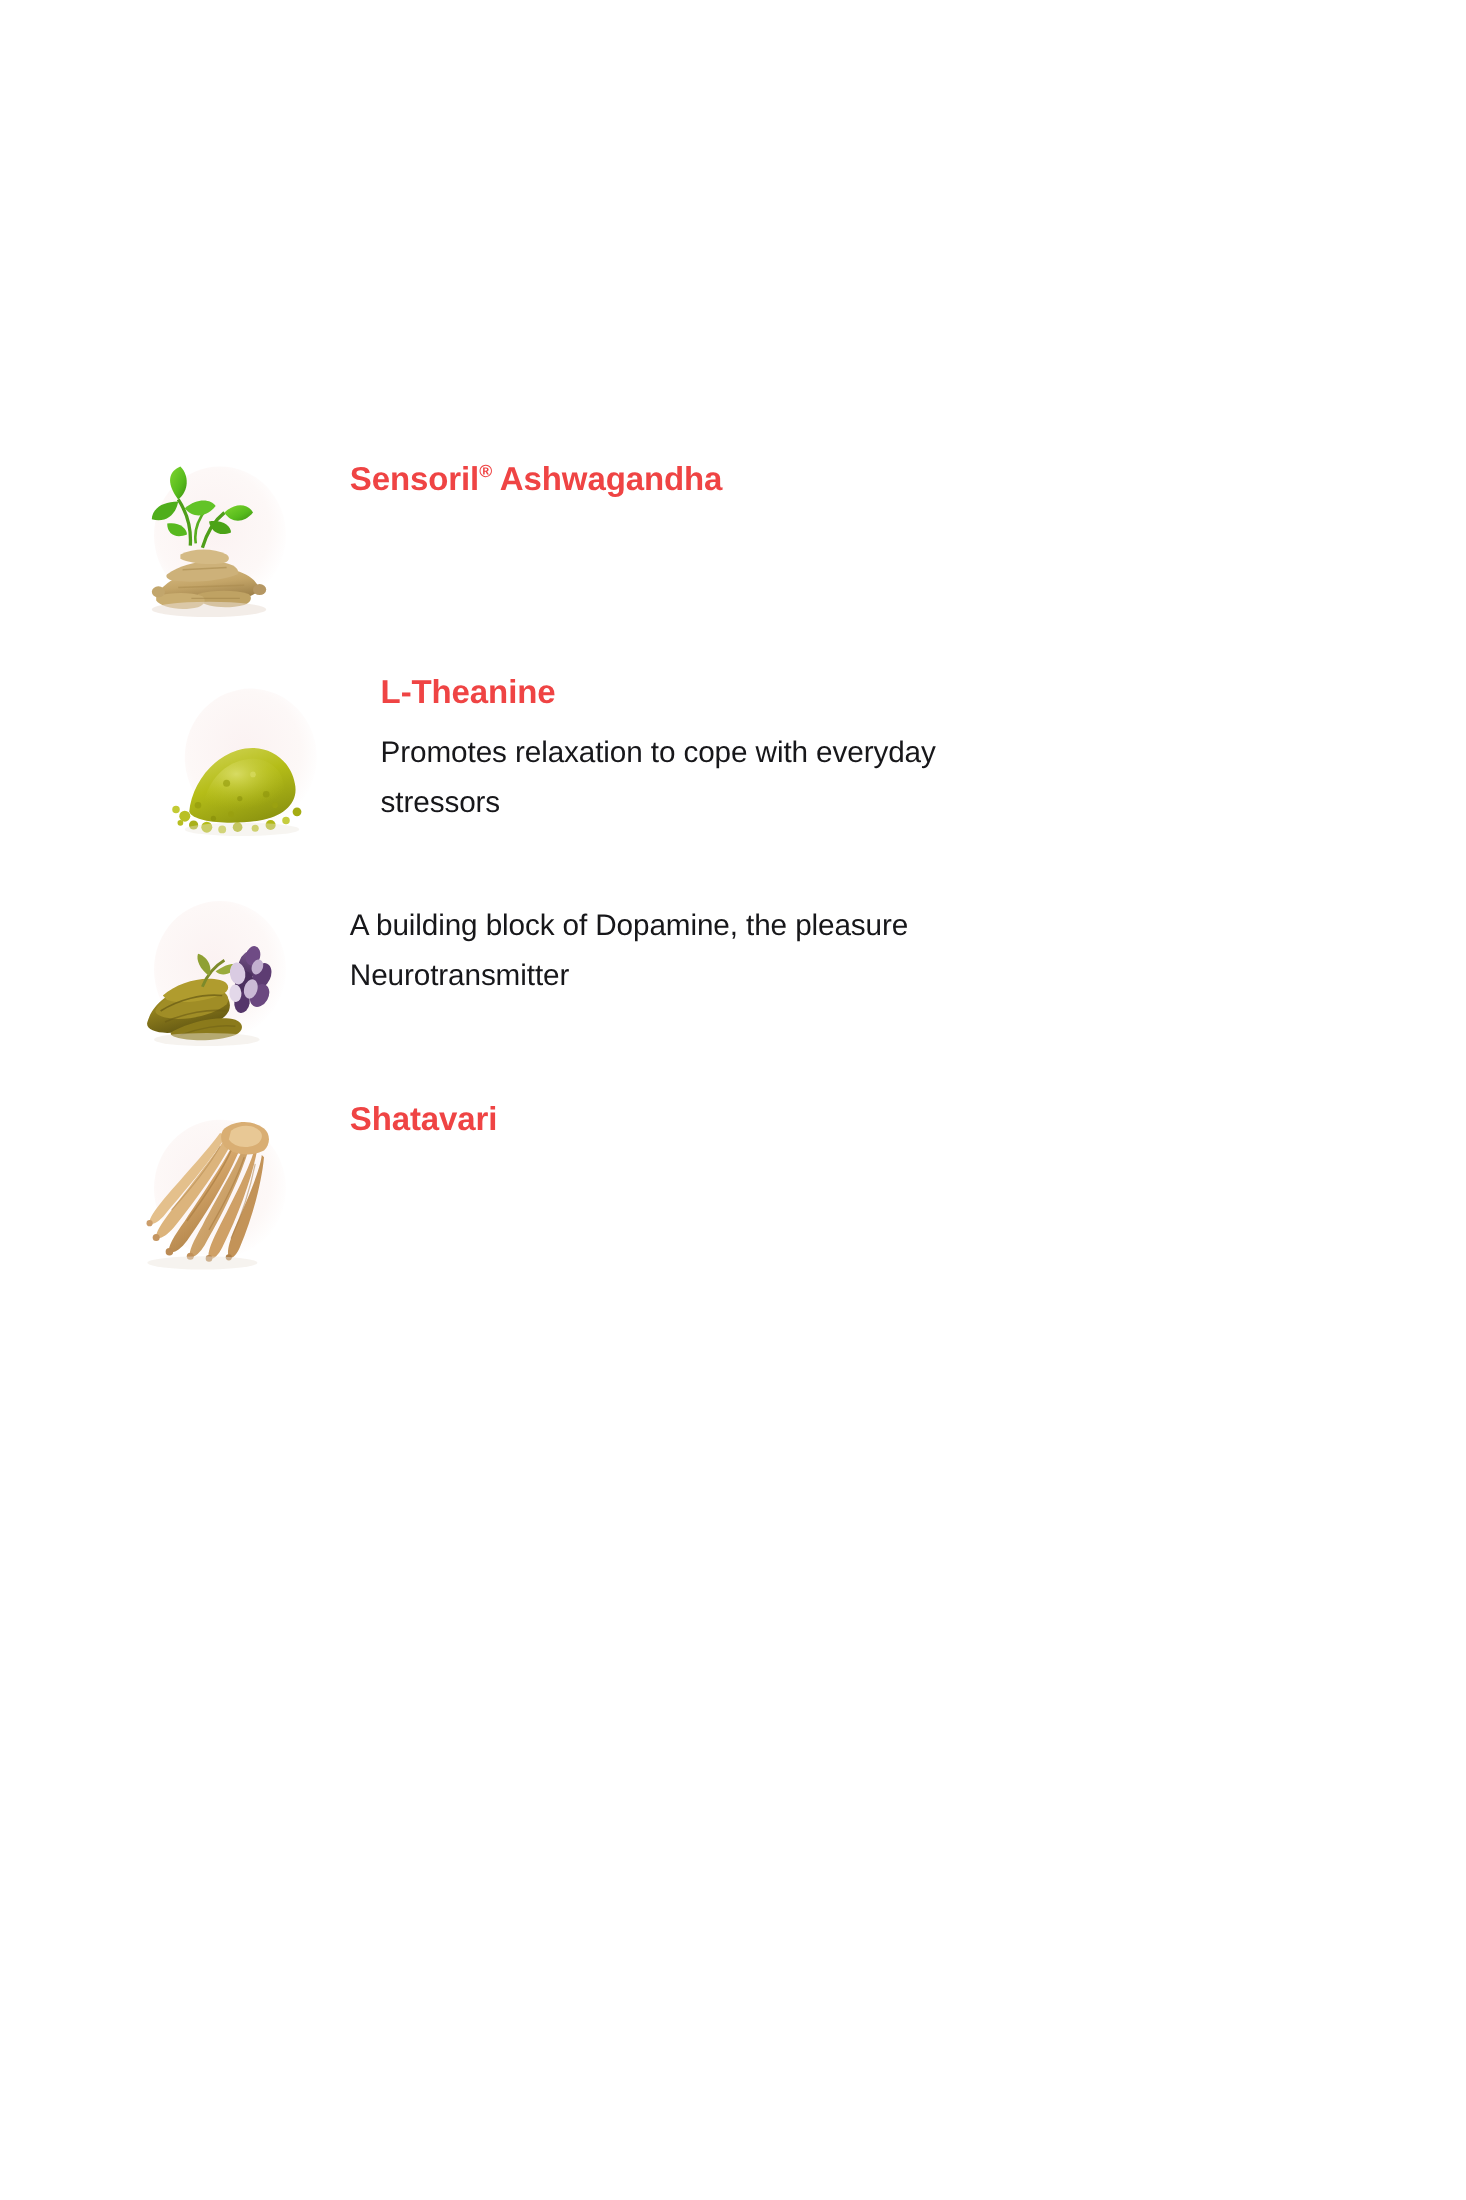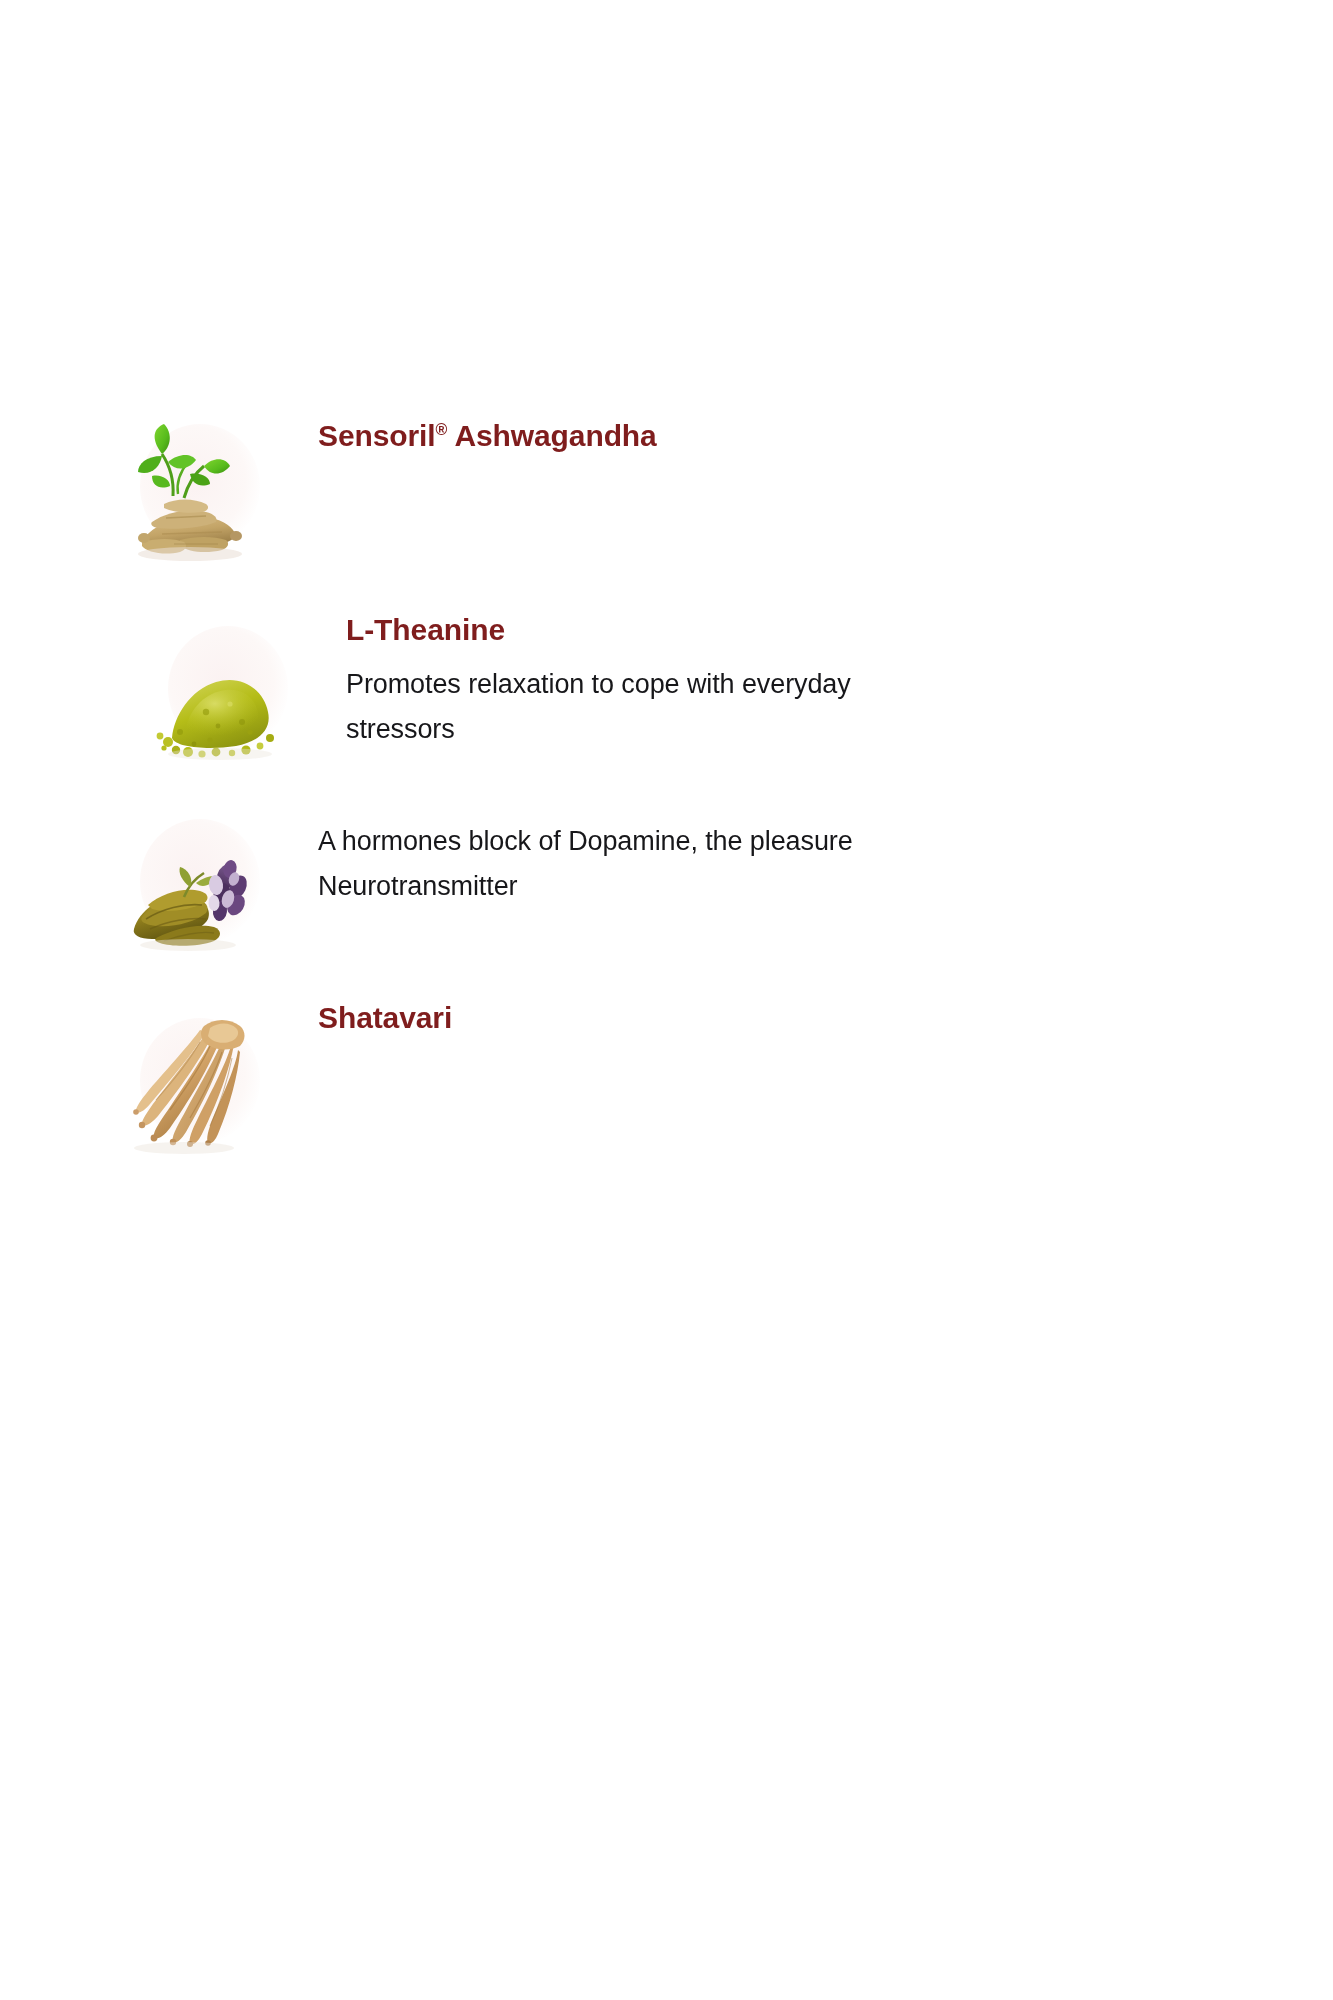--- a/index.html
+++ b/index.html
@@ -68,21 +68,21 @@
     position: absolute;
     left: 318px;
     top: 0;
     width: 620px;
   }
   .ing-title {
     margin: 0;
     font-size: 30px;
     line-height: 36px;
     font-weight: bold;
-    color: #7f1d1d;
+    color: #ef4444;
     letter-spacing: -0.1px;
   }
   .ing-title sup {
     font-size: 16px;
     font-weight: bold;
     vertical-align: super;
     line-height: 0;
   }
   .ing-desc {
     margin: 14px 0 0 0;
@@ -242,21 +242,21 @@
               <ellipse cx="98" cy="72" rx="7" ry="10" transform="rotate(-8 98 72)" fill="#d9cbe2"></ellipse>
               <ellipse cx="110" cy="86" rx="6" ry="9" transform="rotate(16 110 86)" fill="#cbbad6"></ellipse>
               <ellipse cx="96" cy="90" rx="5.5" ry="8" transform="rotate(-4 96 90)" fill="#e3d8e9"></ellipse>
               <ellipse cx="116" cy="66" rx="5" ry="7" transform="rotate(20 116 66)" fill="#c3b0d0"></ellipse>
             </g>
             <ellipse cx="70" cy="132" rx="48" ry="6" fill="#eae4dc" opacity="0.45"></ellipse>
           </svg>
         </div>
       </div>
       <div class="text-col">
-        <p class="ing-desc">A hormones block of Dopamine, the pleasure Neurotransmitter</p>
+        <p class="ing-desc">A building block of Dopamine, the pleasure Neurotransmitter</p>
       </div>
     </div>
 
     <div class="ingredient-row" style="top:1000px; height:190px;">
       <div class="thumb-wrap" style="top:12px;">
         <div class="thumb-halo"></div>
         <div class="thumb">
           <svg viewBox="0 0 170 150" xmlns="http://www.w3.org/2000/svg">
             <defs>
               <linearGradient id="shatA" x1="0.1" y1="0" x2="0.6" y2="1">

